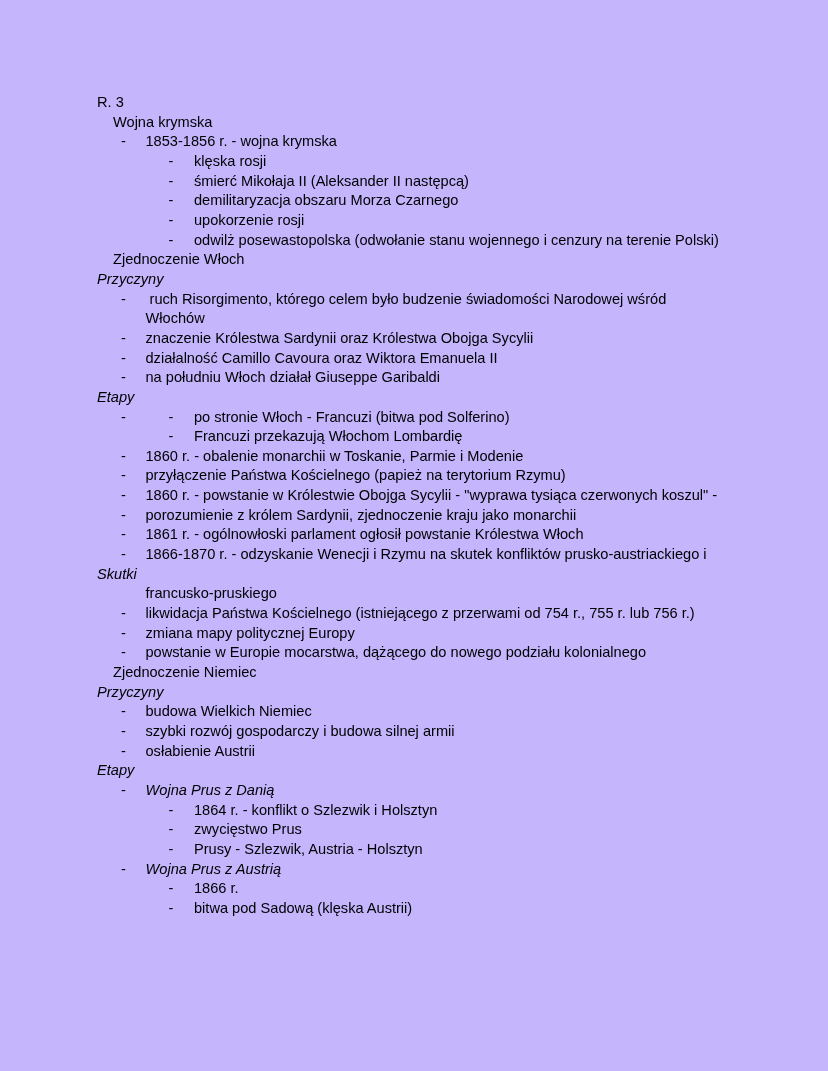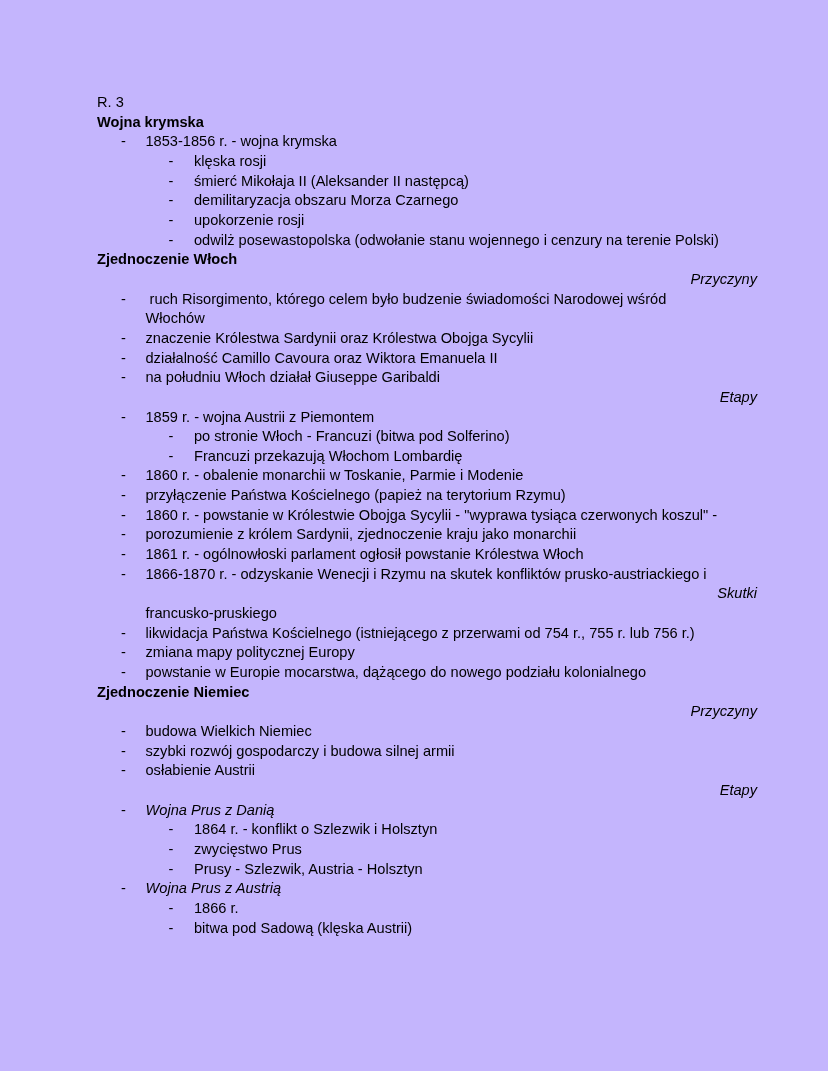--- a/index.html
+++ b/index.html
@@ -21,22 +21,22 @@
   .content {
     position: absolute;
     left: 97px;
     top: 93px;
     width: 660px;
   }
   .line {
     position: relative;
     white-space: pre;
   }
-  .line.h    { font-weight: 700; }
-  .line.i    { font-style: italic; text-align: right; }
+  .line.h    { font-weight: 400; margin-left: 16px; }
+  .line.i    { font-style: italic; }
   .line.b1   { padding-left: 48.5px; }
   .line.b1i  { padding-left: 48.5px; }
   .line.b1i .txt { font-style: italic; }
   .line.b2   { padding-left: 97px; }
   .line.c1   { padding-left: 48.5px; }
   .dash {
     position: absolute;
     top: 0;
     font-style: normal;
   }
@@ -57,21 +57,21 @@
       <div class="line b2"><span class="dash">-</span><span class="txt">upokorzenie rosji</span></div>
       <div class="line b2"><span class="dash">-</span><span class="txt">odwilż posewastopolska (odwołanie stanu wojennego i cenzury na terenie Polski)</span></div>
       <div class="line h"><span class="txt">Zjednoczenie Włoch</span></div>
       <div class="line i"><span class="txt">Przyczyny</span></div>
       <div class="line b1"><span class="dash">-</span><span class="txt"> ruch Risorgimento, którego celem było budzenie świadomości Narodowej wśród</span></div>
       <div class="line c1"><span class="txt">Włochów</span></div>
       <div class="line b1"><span class="dash">-</span><span class="txt">znaczenie Królestwa Sardynii oraz Królestwa Obojga Sycylii</span></div>
       <div class="line b1"><span class="dash">-</span><span class="txt">działalność Camillo Cavoura oraz Wiktora Emanuela II</span></div>
       <div class="line b1"><span class="dash">-</span><span class="txt">na południu Włoch działał Giuseppe Garibaldi</span></div>
       <div class="line i"><span class="txt">Etapy</span></div>
-      <div class="line b1"><span class="dash">-</span><span class="txt">1859 r. - wojna Austrii z Piemontem</span></div>
+      <div class="line b1"><span class="dash">-</span></div>
       <div class="line b2"><span class="dash">-</span><span class="txt">po stronie Włoch - Francuzi (bitwa pod Solferino)</span></div>
       <div class="line b2"><span class="dash">-</span><span class="txt">Francuzi przekazują Włochom Lombardię</span></div>
       <div class="line b1"><span class="dash">-</span><span class="txt">1860 r. - obalenie monarchii w Toskanie, Parmie i Modenie</span></div>
       <div class="line b1"><span class="dash">-</span><span class="txt">przyłączenie Państwa Kościelnego (papież na terytorium Rzymu)</span></div>
       <div class="line b1"><span class="dash">-</span><span class="txt">1860 r. - powstanie w Królestwie Obojga Sycylii - "wyprawa tysiąca czerwonych koszul" -</span></div>
       <div class="line b1"><span class="dash">-</span><span class="txt">porozumienie z królem Sardynii, zjednoczenie kraju jako monarchii</span></div>
       <div class="line b1"><span class="dash">-</span><span class="txt">1861 r. - ogólnowłoski parlament ogłosił powstanie Królestwa Włoch</span></div>
       <div class="line b1"><span class="dash">-</span><span class="txt">1866-1870 r. - odzyskanie Wenecji i Rzymu na skutek konfliktów prusko-austriackiego i</span></div>
       <div class="line i"><span class="txt">Skutki</span></div>
       <div class="line c1"><span class="txt">francusko-pruskiego</span></div>

